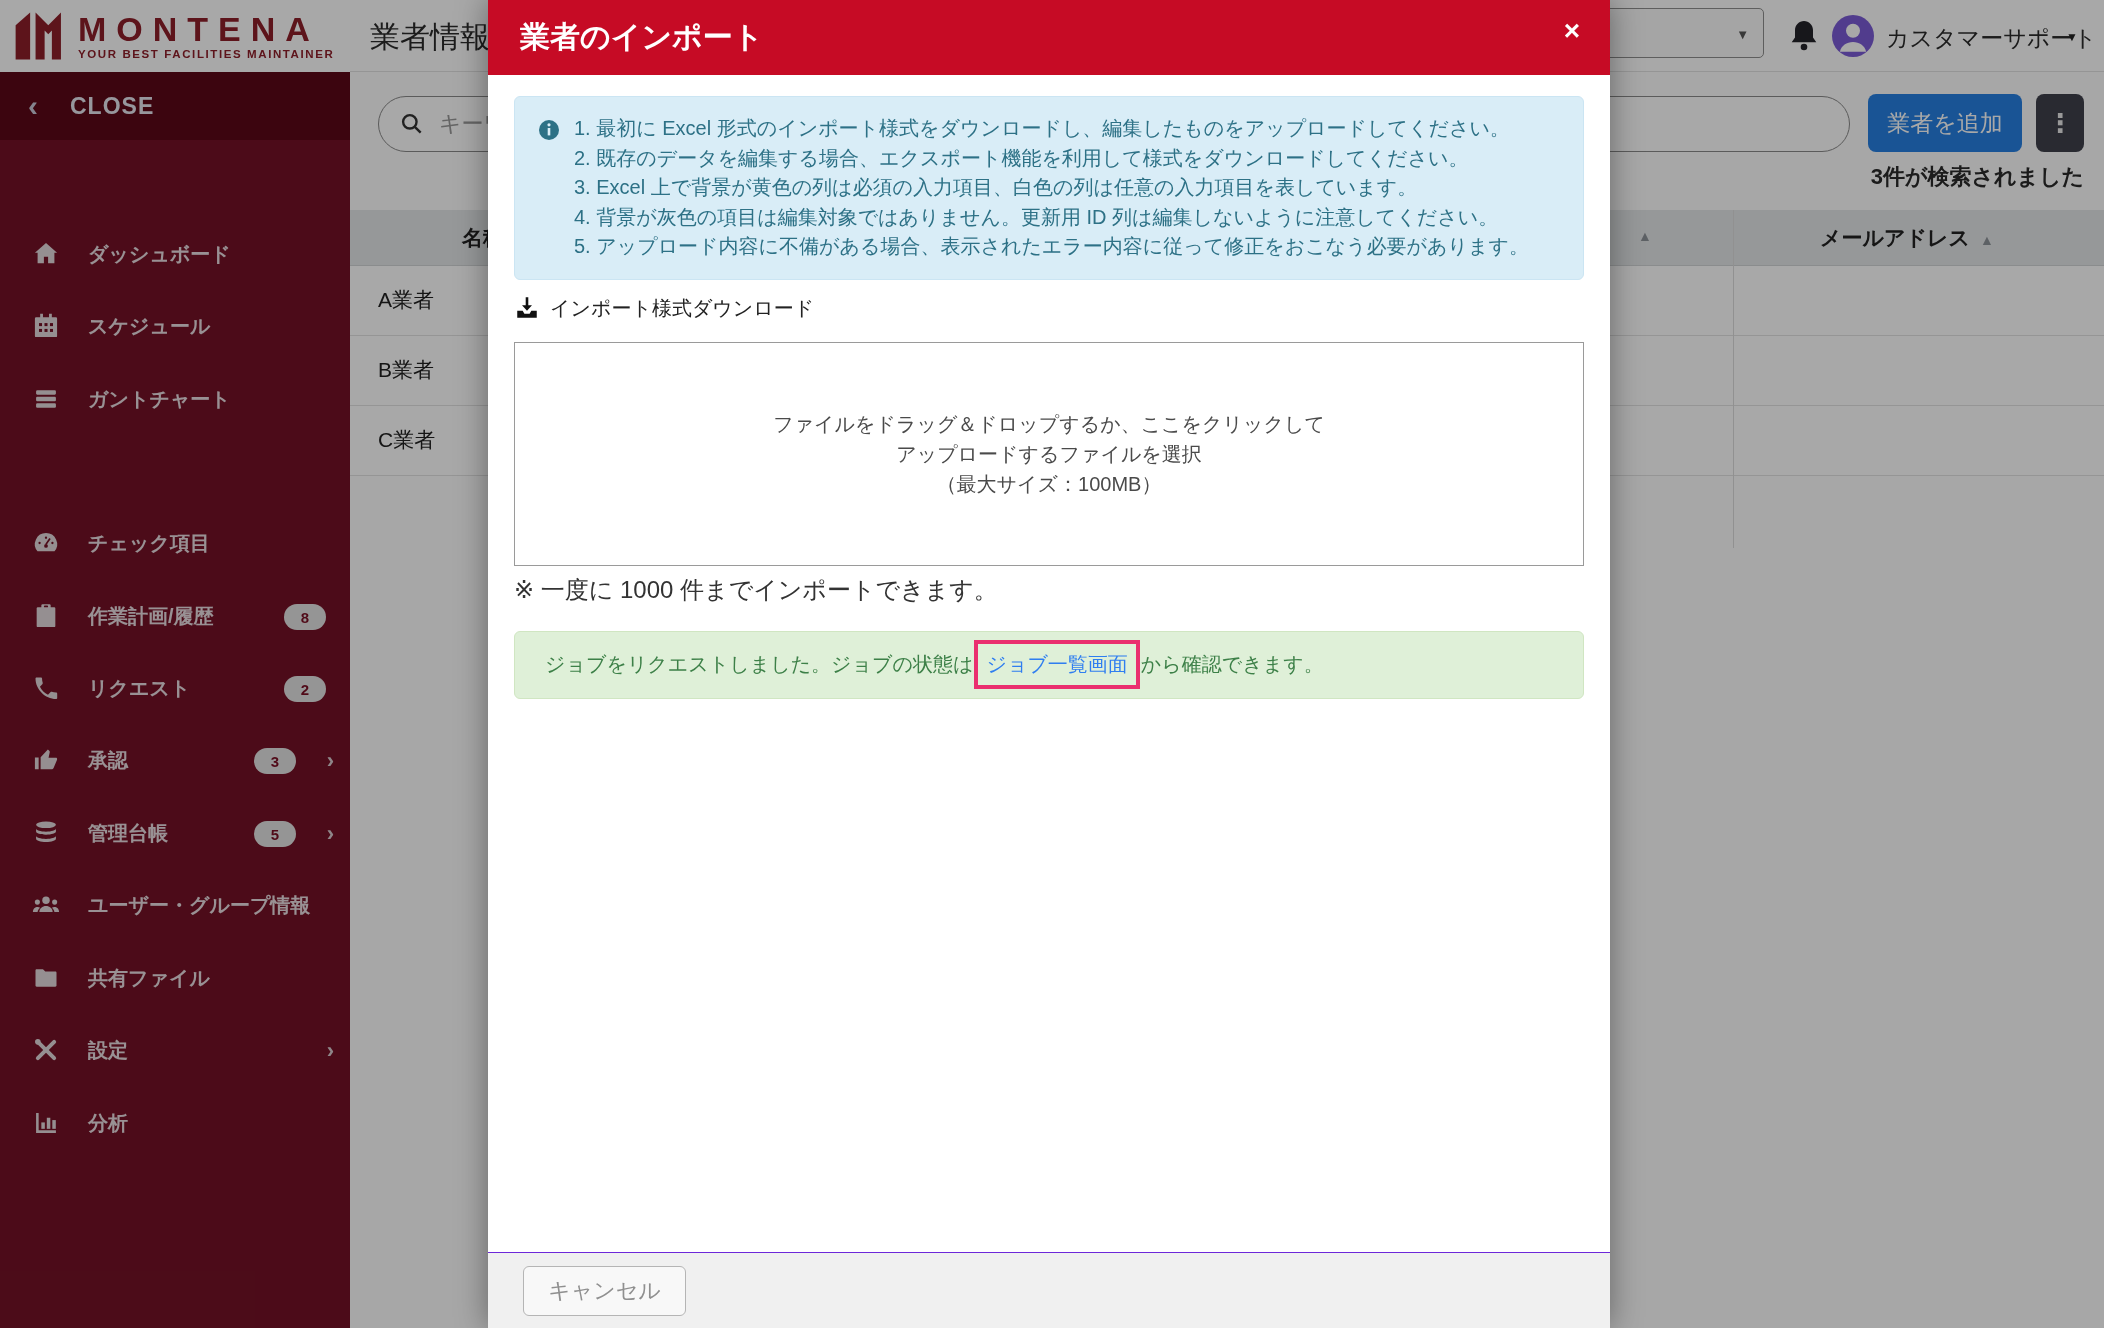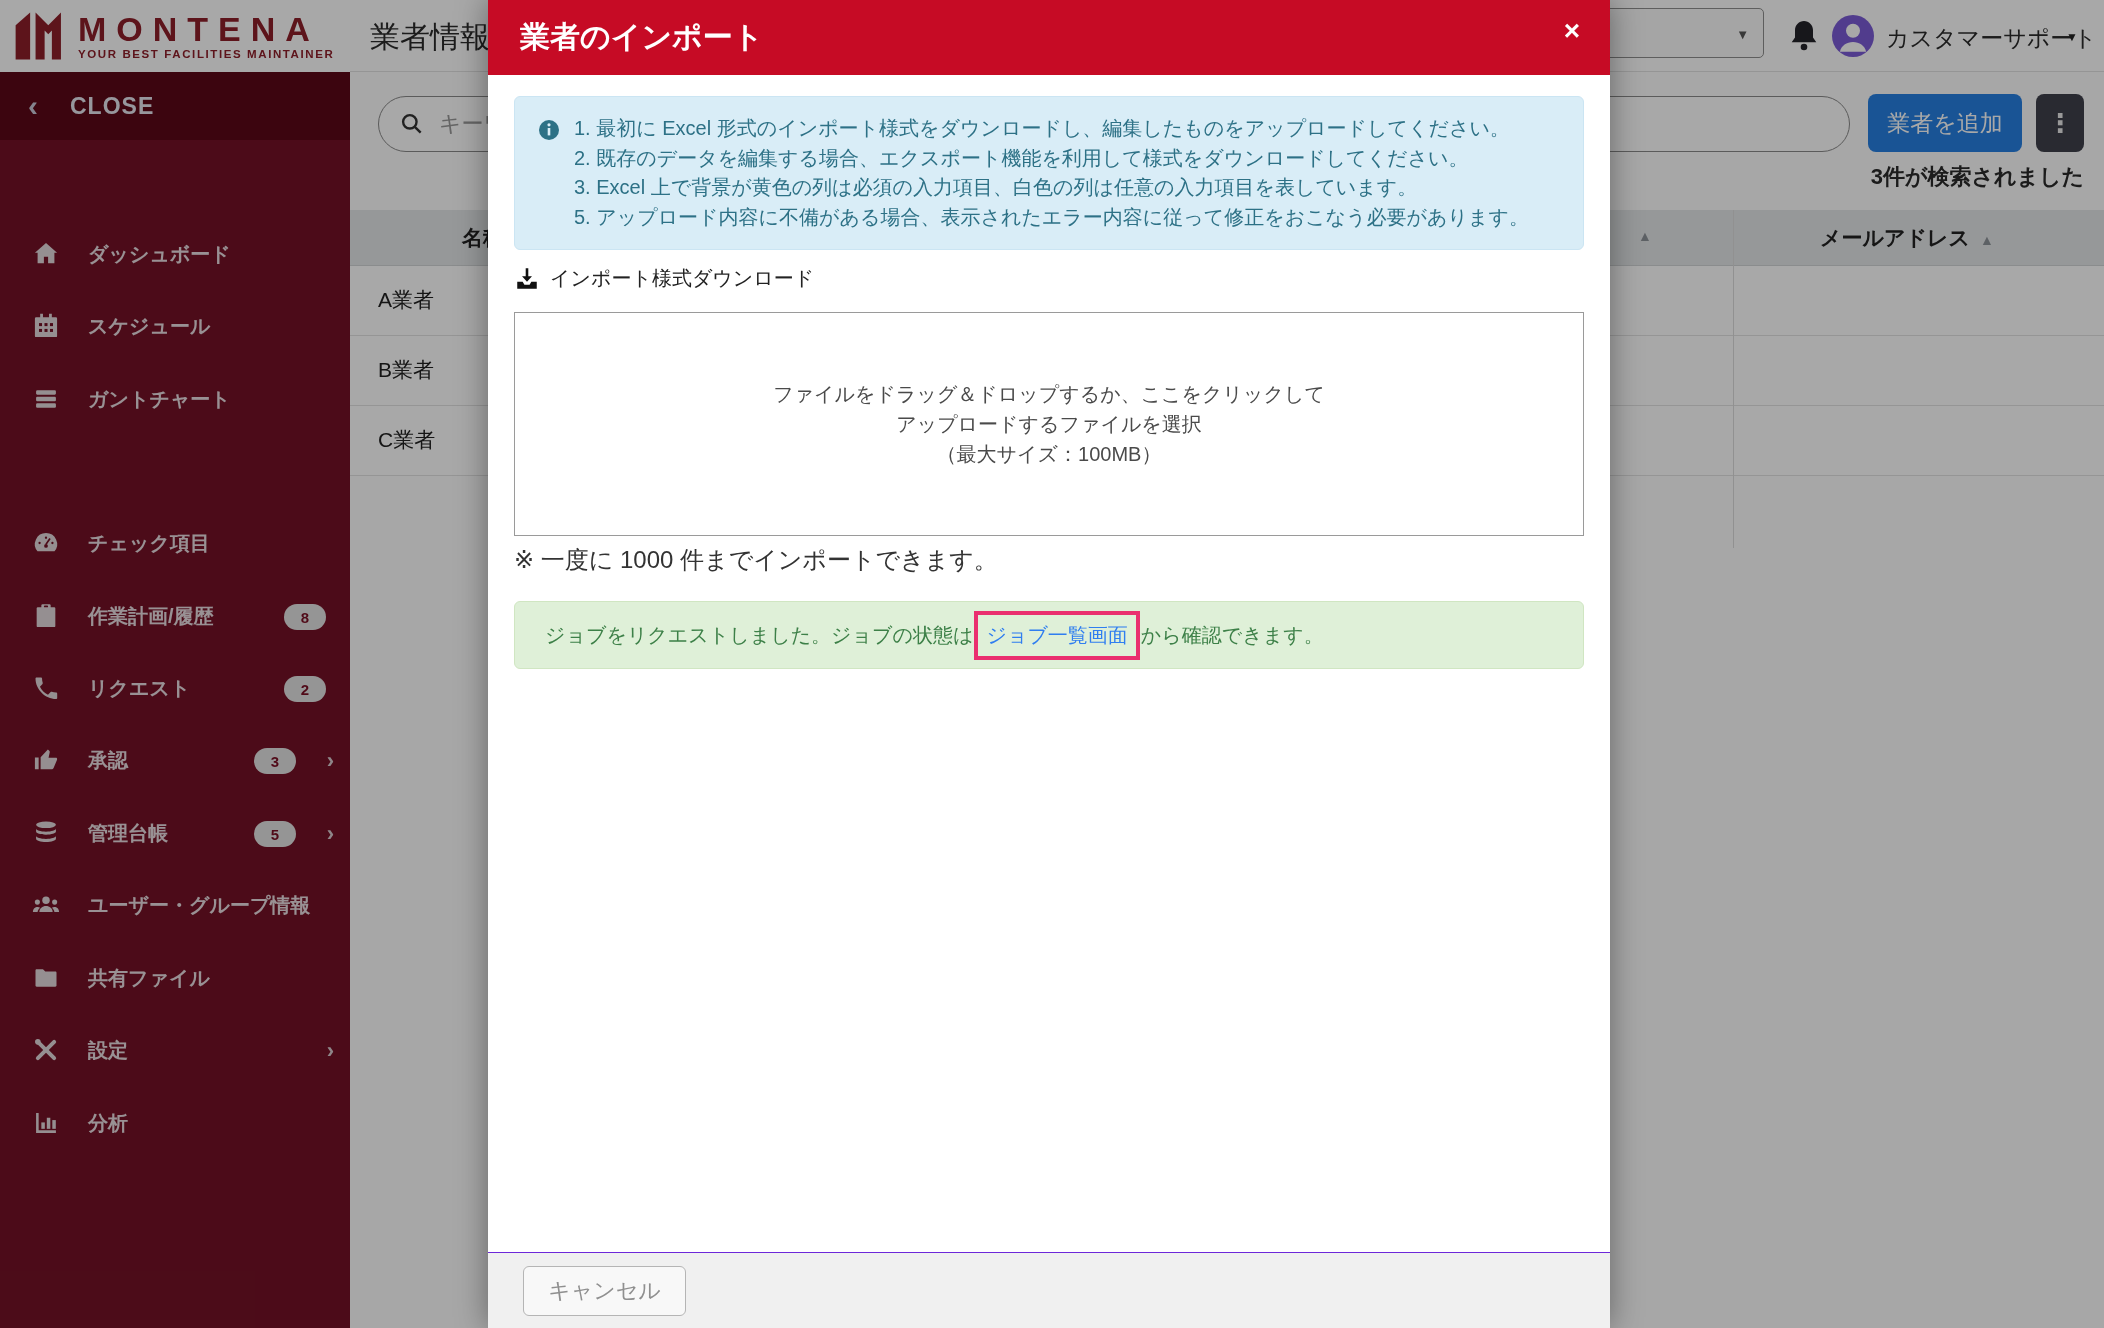--- a/index.html
+++ b/index.html
@@ -289,20 +289,21 @@
       <div class="info-alert">
         <svg class="info-ico" width="24" height="24" viewBox="0 0 24 24">
           <circle cx="12" cy="12" r="10" fill="#2d7186"></circle>
           <rect x="10.7" y="10" width="2.6" height="7.4" fill="#d9edf7"></rect>
           <circle cx="12" cy="6.8" r="1.6" fill="#d9edf7"></circle>
         </svg>
         <div class="info-lines">
           <div>1. 最初に Excel 形式のインポート様式をダウンロードし、編集したものをアップロードしてください。</div>
           <div>2. 既存のデータを編集する場合、エクスポート機能を利用して様式をダウンロードしてください。</div>
           <div>3. Excel 上で背景が黄色の列は必須の入力項目、白色の列は任意の入力項目を表しています。</div>
+          <div>4. 背景が灰色の項目は編集対象ではありません。更新用 ID 列は編集しないように注意してください。</div>
           <div>5. アップロード内容に不備がある場合、表示されたエラー内容に従って修正をおこなう必要があります。</div>
         </div>
       </div>
 
       <div class="dl-row">
         <svg width="26" height="26" viewBox="0 0 24 24">
           <path fill="#111" d="M10.8 2h2.4v7.5h3.4L12 14.6 7.4 9.5h3.4z"></path>
           <path fill="#111" d="M3 14.6h5l1.6 2.6h4.8l1.6-2.6h5V21H3z"></path>
         </svg>
         <span class="dl-label">インポート様式ダウンロード</span>

